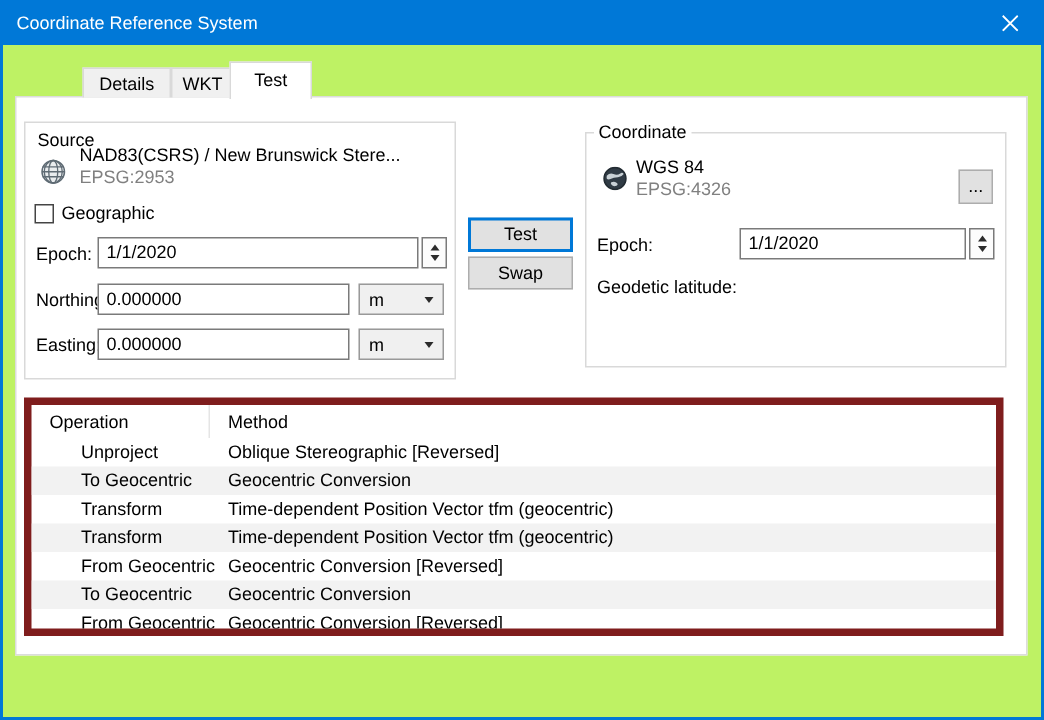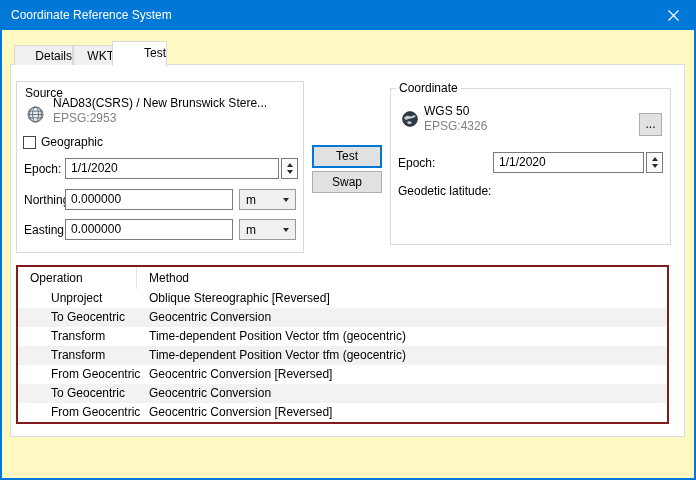--- a/index.html
+++ b/index.html
@@ -1,27 +1,27 @@
 <!DOCTYPE html>
 <html><head>
 <meta charset="utf-8">
 <style>
   * { margin:0; padding:0; box-sizing:border-box; }
   html,body { width:696px; height:480px; }
   body { font-family:"Liberation Sans","DejaVu Sans",sans-serif; font-size:12px; color:#000; background:#f0f0f0; }
-  .window { position:relative; width:696px; height:480px; background:#fef9c3; overflow:hidden; }
+  .window { position:relative; width:696px; height:480px; background:#bef264; overflow:hidden; }
   .win-border { position:absolute; inset:0; border:2px solid #0078d7; border-top:none; pointer-events:none; z-index:50; }
 
   
   .titlebar { position:absolute; left:0; top:0; width:696px; height:30px; background:#0078d7; z-index:40; }
   .titlebar .title { position:absolute; left:11px; top:0; line-height:30px; color:#fff; }
   .close-btn { position:absolute; right:0; top:0; width:46px; height:30px; display:flex; align-items:center; justify-content:center; }
 
   
-  .tab { position:absolute; text-align:right; background:#f0f0f0; border:1px solid #d9d9d9; border-bottom:none; line-height:20px; z-index:3; }
+  .tab { position:absolute; text-align:center; background:#f0f0f0; border:1px solid #d9d9d9; border-bottom:none; line-height:20px; z-index:3;margin-left:41px; }
   .tab-details { left:14px; top:45px; width:59px; height:20px; }
   .tab-wkt     { left:73px; top:45px; width:42px; height:20px; }
   .tab-test    { left:112px; top:41px; width:55px; height:25px; background:#fff; line-height:23px; z-index:5; }
 
   
   .page { position:absolute; left:10px; top:64px; width:675px; height:373px; background:#fff; border:1px solid #dcdcdc; z-index:2; }
 
   
   .group { position:absolute; border:1px solid #d9d9d9; z-index:3; }
   .group-source { left:16px; top:81px; width:288px; height:172px; }
@@ -43,21 +43,21 @@
   .combo .tri-down { margin-left:auto; }
   .checkbox { position:absolute; width:13px; height:13px; background:#fff; border:1px solid #444; z-index:4; }
 
   .btn { position:absolute; background:#e1e1e1; border:1px solid #adadad; text-align:center; z-index:4; cursor:default; font-family:inherit; font-size:12px; }
   .btn-test { left:312px; top:145px; width:70px; height:23px; border:2px solid #0078d7; line-height:19px; }
   .btn-swap { left:312px; top:171px; width:70px; height:22px; line-height:20px; }
   .btn-browse { left:639px; top:113px; width:23px; height:23px; line-height:19px; }
   .btn-close { left:609px; top:446px; width:74px; height:24px; line-height:22px; }
 
   
-  .optable { position:absolute; left:16px; top:265px; width:653px; height:159px; background:#fff; border:2px solid #7f1d1d; z-index:4; overflow:hidden; }
+  .optable { position:absolute; left:16px; top:265px; width:653px; height:159px; background:#fff; border:5px solid #7f1d1d; z-index:4; overflow:hidden; }
   .thead { display:grid; grid-template-columns:119px 1fr; height:22px; line-height:22px; }
   .thead .hcell { padding-left:12px; }
   .thead .hcell:first-child { border-right:1px solid #e5e5e5; }
   .trow { display:grid; grid-template-columns:119px 1fr; height:19px; line-height:19px; }
   .trow.alt { background:#f2f2f2; }
   .tcell.op { padding-left:33px; white-space:nowrap; overflow:visible; }
   .tcell.method { padding-left:12px; white-space:nowrap; }
 
   .icon16 { display:block; }
 </style>
@@ -127,21 +127,21 @@
   <div class="group group-dest"></div>
   <span class="group-label lbl-dest">Coordinate</span>
 
   <span class="abs" style="left:402px; top:111px;">
     <svg class="icon16" width="16" height="16" viewBox="0 0 16 16">
       <circle cx="8" cy="8" r="7.3" fill="#303b45" stroke="#222b32" stroke-width="1"></circle>
       <path d="M2.5 6.2 Q4.5 4.0 7.0 5.0 Q9.5 6.0 11.5 4.6 Q13.0 3.6 13.8 5.0 Q12.5 7.0 10.0 7.2 Q7.0 7.4 5.0 8.4 Q3.2 9.2 2.4 7.8 Z" fill="#c9d1d6"></path>
       <path d="M5.5 10.5 Q7.5 9.8 9.0 10.8 Q10.5 11.8 9.0 12.8 Q7.0 13.6 5.8 12.4 Q4.8 11.3 5.5 10.5 Z" fill="#c9d1d6"></path>
     </svg>
   </span>
-  <span class="abs" style="left:424px; top:104px;">WGS 50</span>
+  <span class="abs" style="left:424px; top:104px;">WGS 84</span>
   <span class="abs muted" style="left:424px; top:119px;">EPSG:4326</span>
   <button class="btn btn-browse">...</button>
 
   <span class="abs" style="left:398px; top:156px;">Epoch:</span>
   <div class="field" style="left:493px; top:152px; width:151px;">1/1/2020</div>
   <div class="spinbox" style="left:646px; top:152px;">
     <i class="tri-up"></i>
     <i class="tri-down"></i>
   </div>
 

